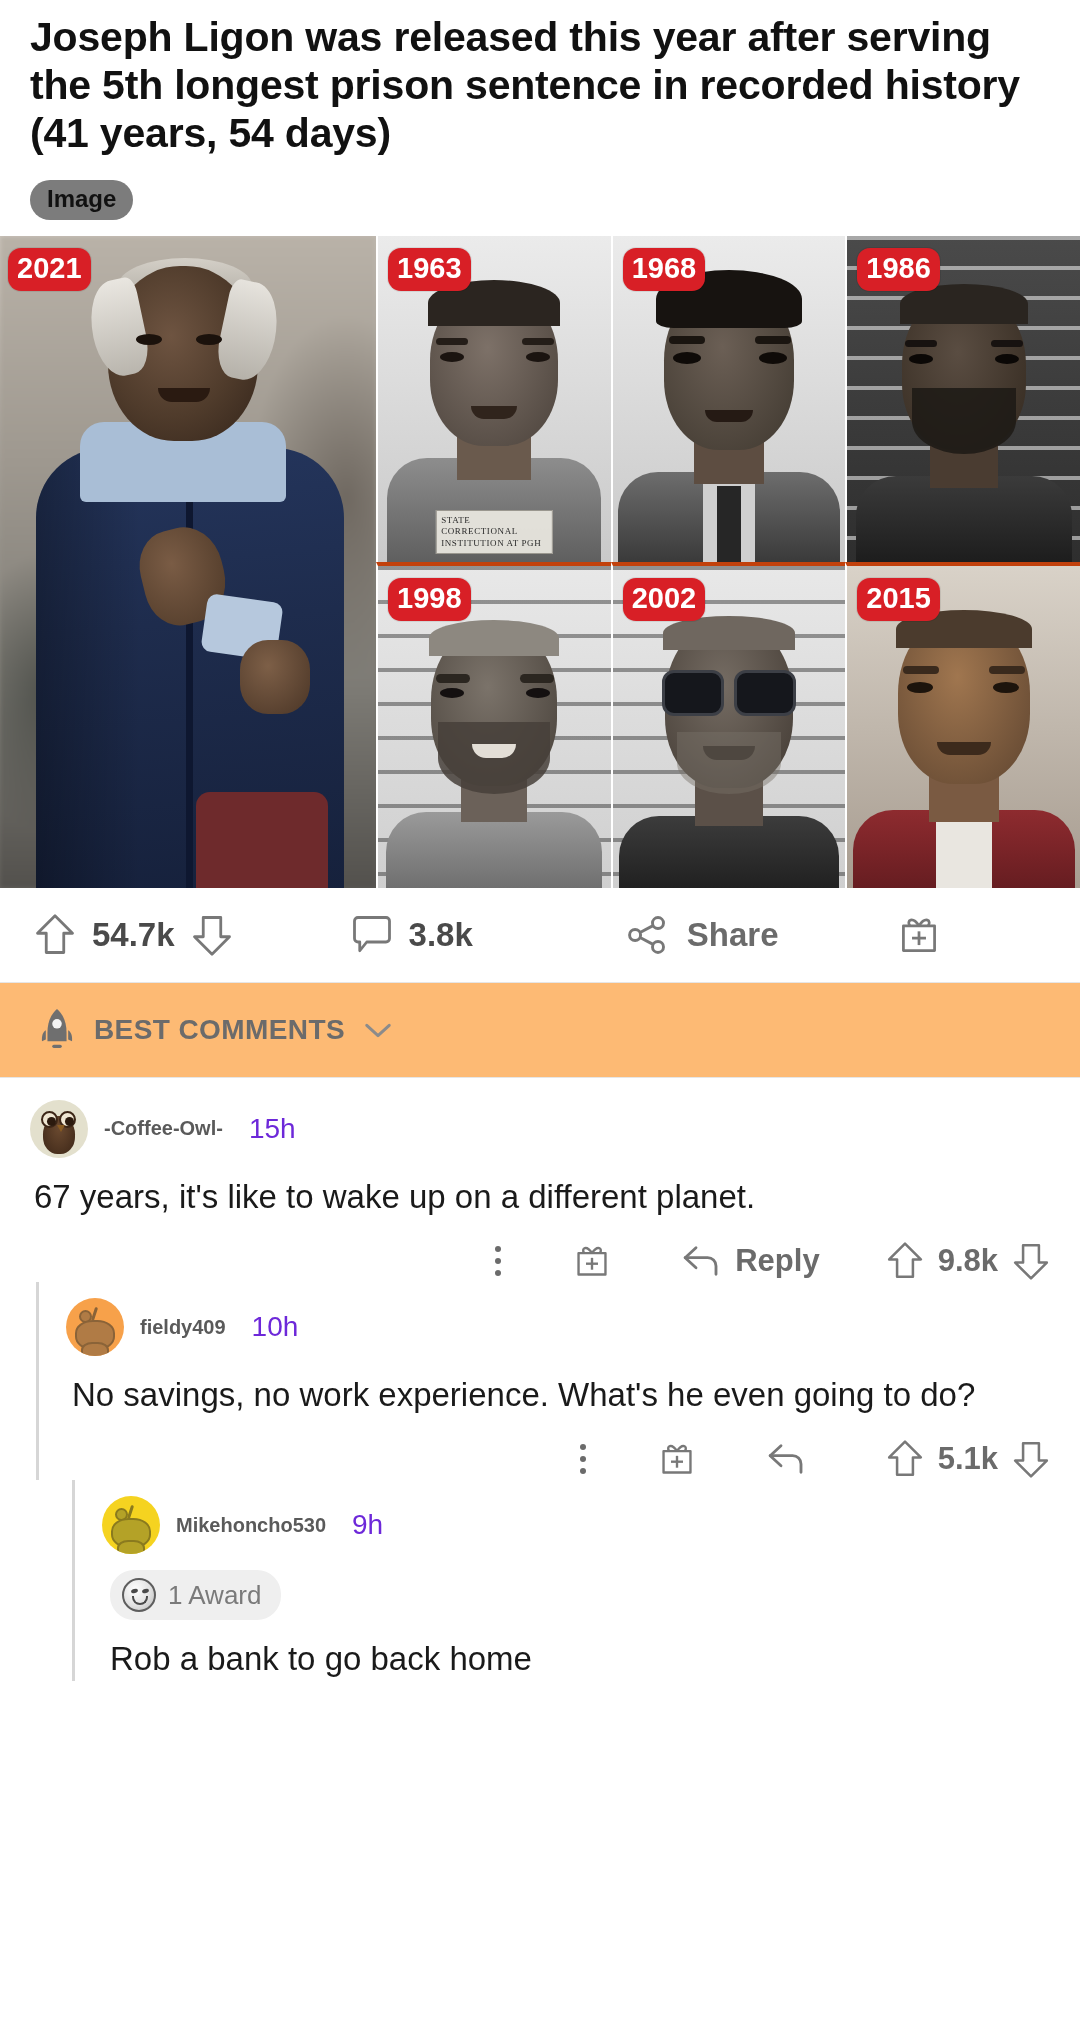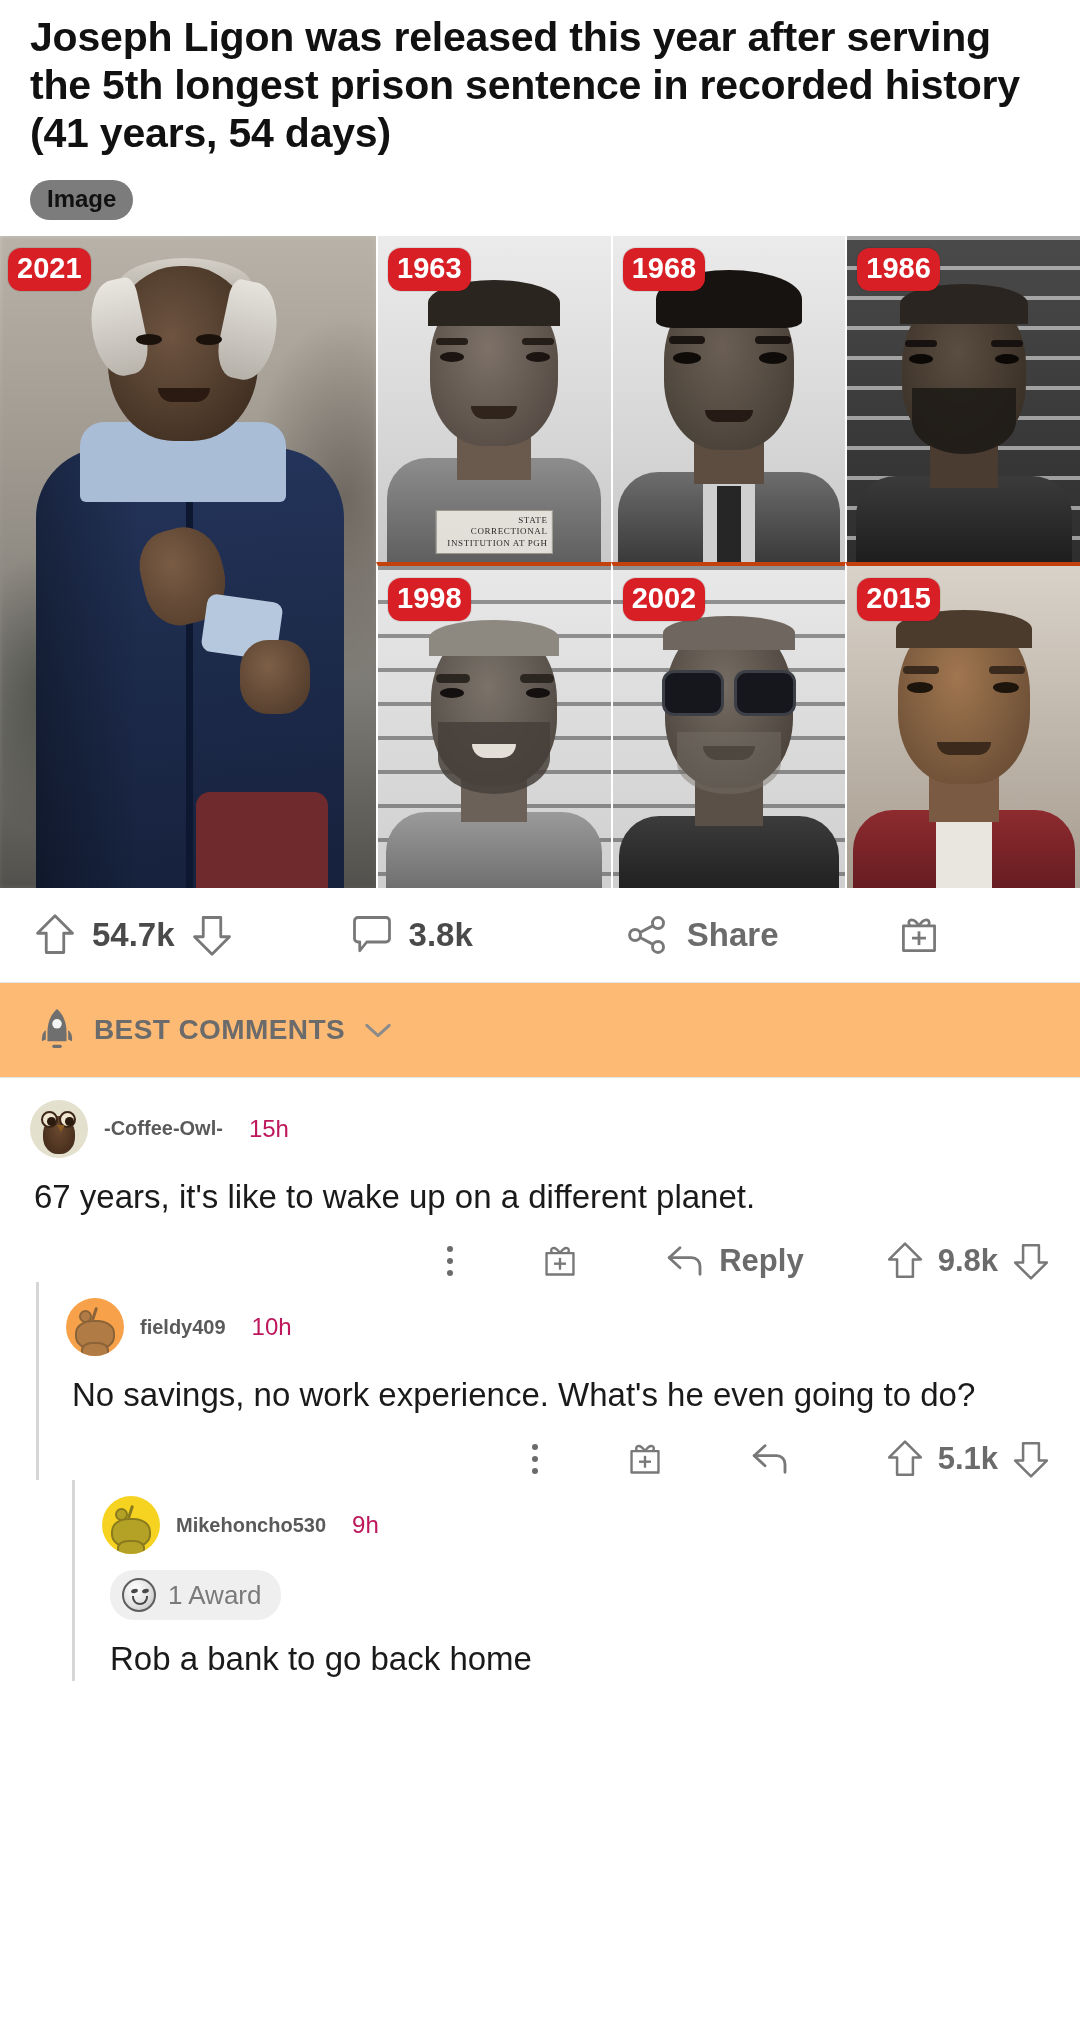--- a/index.html
+++ b/index.html
@@ -163,21 +163,21 @@
   .m-mouth { position: absolute; left: 50%; transform: translateX(-50%); border-radius: 0 0 20px 20px; }
   .m-hair { position: absolute; left: 50%; transform: translateX(-50%); border-radius: 50% 50% 0 0; }
   .m-beard { position: absolute; left: 50%; transform: translateX(-50%); border-radius: 0 0 50% 50%; }
   .m-glasses { position: absolute; left: 50%; transform: translateX(-50%); display: flex; gap: 10px; }
   .m-lens { width: 62px; height: 46px; border-radius: 12px; background: #15171c; border: 3px solid #3c3f46; }
 
   .m-plate {
     position: absolute; bottom: 8px; left: 50%; transform: translateX(-50%);
     background: rgba(235,233,226,.92); color: #2a2a2a;
     font-size: 9px; letter-spacing: .6px; padding: 4px 4px; line-height: 1.25;
-    text-align: right; font-family: "Liberation Serif", serif;
+    text-align: left; font-family: "Liberation Serif", serif;
     border: 1px solid #9a978f;
   }
 
   .year-tag {
     position: absolute; top: 12px; left: 10px; z-index: 5;
     background: #d81f26; color: #ffffff;
     font-size: 29px; font-weight: bold; line-height: 1;
     padding: 6px 9px 8px 9px;
     font-family: "Liberation Sans", sans-serif;
     letter-spacing: 0px;
@@ -244,33 +244,33 @@
   .owl-eye { position: absolute; top: 11px; width: 17px; height: 17px; border-radius: 50%;
     background: #efe6d2; border: 2px solid #3c2617; }
   .owl-eye.l { left: 11px; } .owl-eye.r { left: 29px; }
   .owl-pupil { position: absolute; top: 4px; left: 4px; width: 9px; height: 9px;
     border-radius: 50%; background: #2b1a0e; }
   .owl-beak { position: absolute; left: 27px; top: 25px; width: 0; height: 0;
     border-left: 4px solid transparent; border-right: 4px solid transparent;
     border-top: 7px solid #8a5c22; }
 
   .c-user { font-size: 20px; font-weight: bold; color: #5a5a5a; }
-  .c-time { font-size: 24px; color: #be185d; margin-left: 10px; }
+  .c-time { font-size: 28px; color: #6d28d9; margin-left: 10px; }
 
   .c-body {
     font-size: 33px; color: #1a1a1a; line-height: 1.28;
     padding-top: 18px;
   }
   .c-depth0 .c-body { padding-left: 4px; }
   .c-depth1 .c-body { padding-left: 6px; }
   .c-depth2 .c-body { padding-left: 8px; }
 
   .c-actions {
     display: flex; align-items: center; justify-content: flex-end;
-    gap: 16px; padding-top: 22px;
+    gap: 0; padding-top: 22px;
   }
   .ca-kebab { margin-right: 72px; }
   .ca-gift { margin-right: 70px; }
   .ca-reply { display: flex; align-items: center; gap: 14px; margin-right: 66px; }
   .ca-reply-label { font-size: 31px; font-weight: bold; color: #6b6b6b; }
   .ca-votes { display: flex; align-items: center; gap: 14px; }
   .ca-count { font-size: 31px; font-weight: bold; color: #6b6b6b; }
 
   .award-pill {
     display: inline-flex; align-items: center; gap: 12px;

